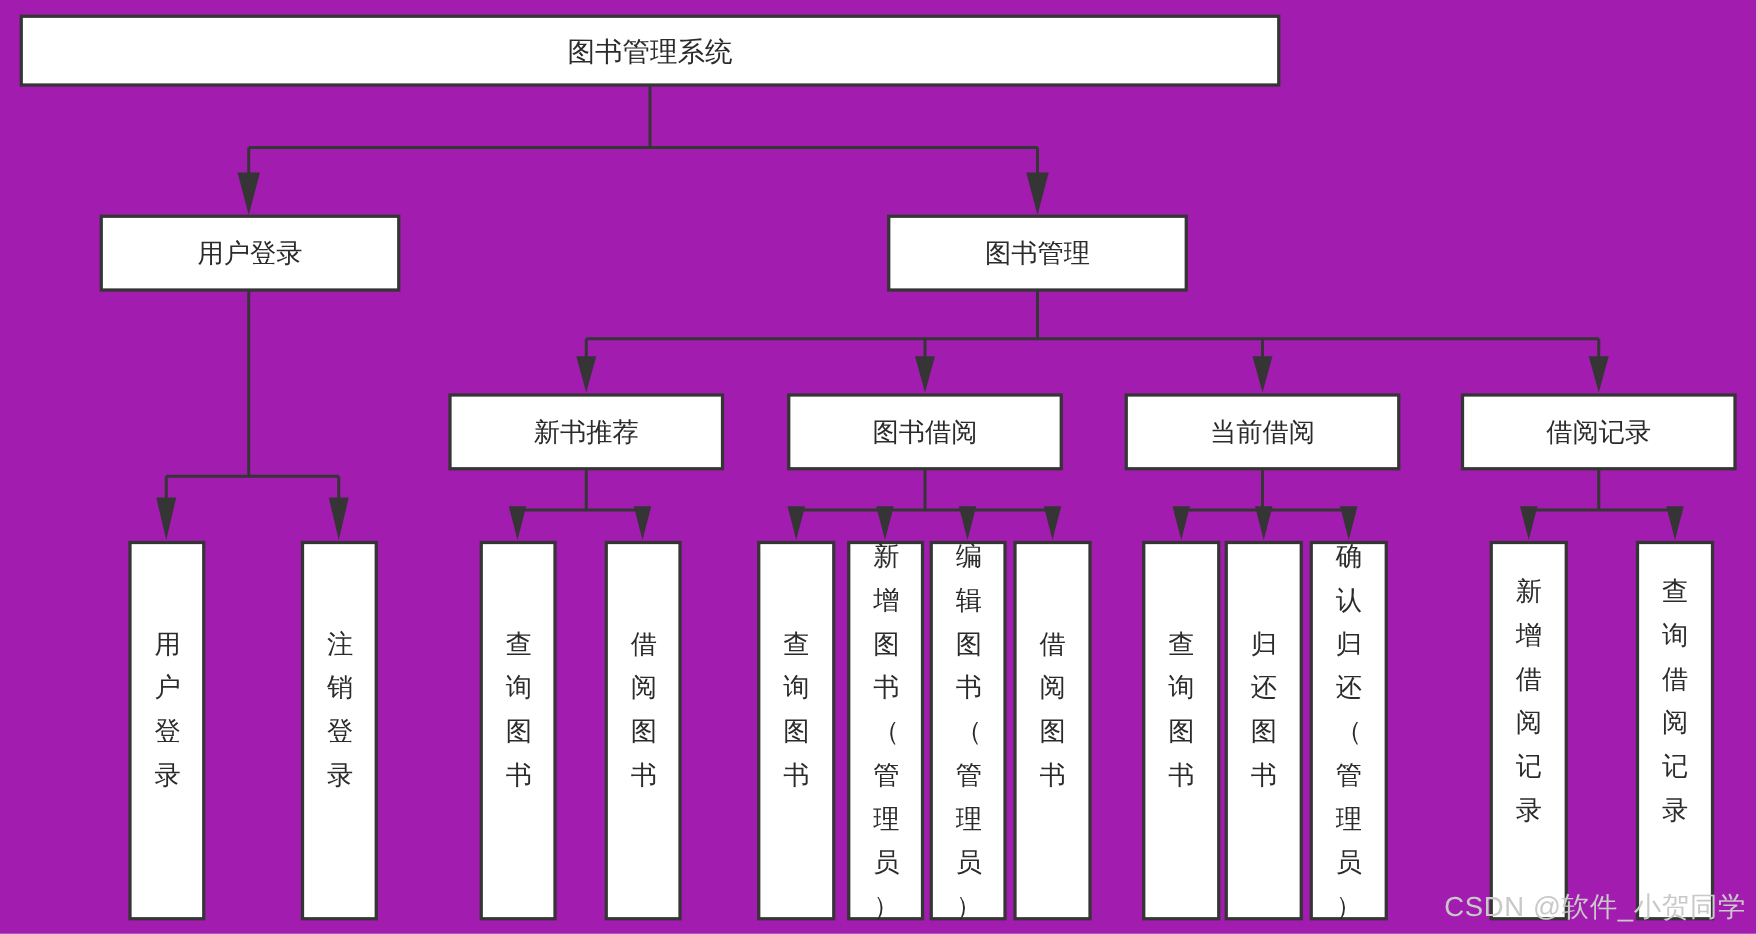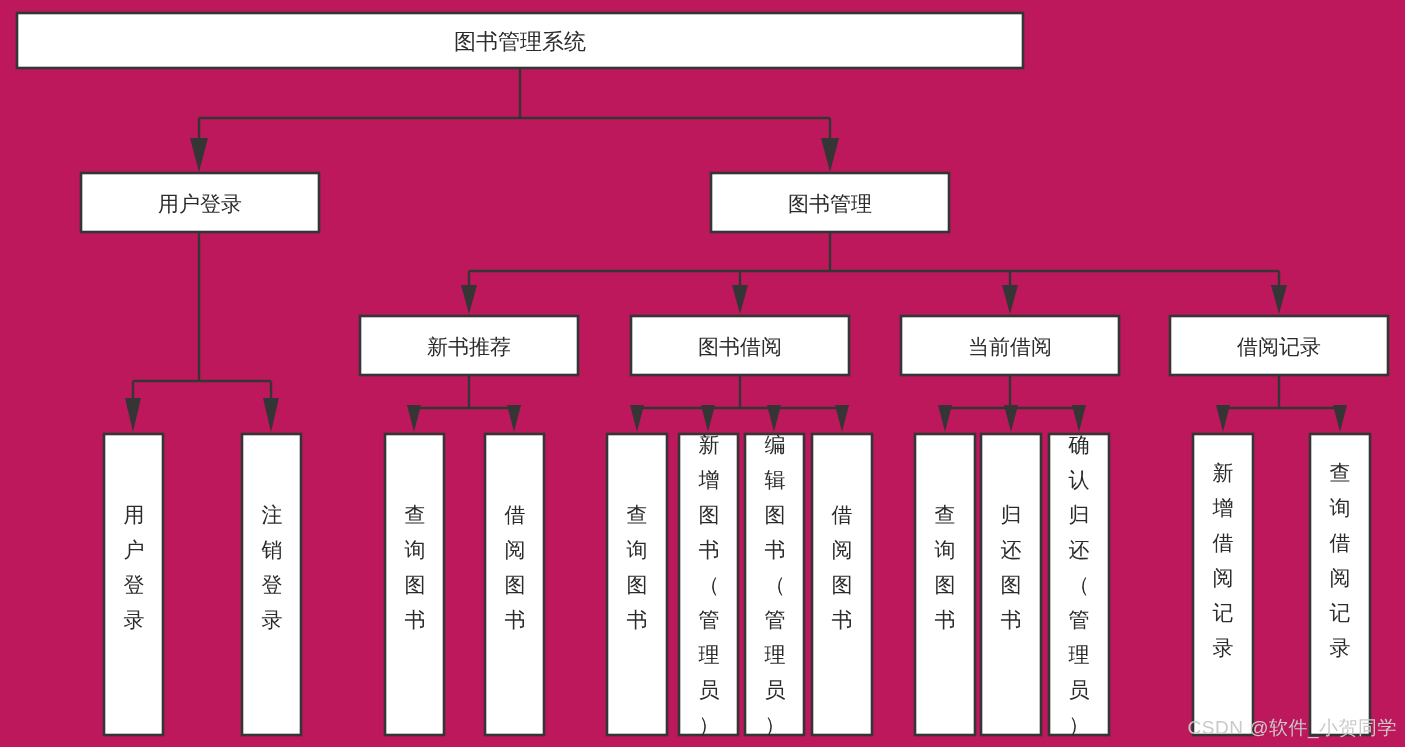--- a/index.html
+++ b/index.html
@@ -10,21 +10,21 @@
   body {
     width: 1405px;
     height: 747px;
     font-family: "Liberation Sans", "DejaVu Sans", sans-serif;
     overflow: hidden;
   }
   #diagram-root {
     position: relative;
     width: 1405px;
     height: 747px;
-    background: #be185d;
+    background: #a21caf;
   }
   svg.diagram-canvas {
     position: absolute;
     left: 0;
     top: 0;
     width: 1405px;
     height: 747px;
     display: block;
   }
   .node-box {
@@ -60,21 +60,21 @@
   }
   .arrow-head {
     fill: #353535;
     stroke: none;
   }
   .watermark {
     position: absolute;
     right: 8px;
     bottom: 6px;
     font-family: "Liberation Sans", "DejaVu Sans", sans-serif;
-    font-size: 19px;
+    font-size: 22px;
     color: #c9c9c9;
     letter-spacing: 0.5px;
     white-space: nowrap;
     pointer-events: none;
   }
 </style>
 </head>
 <body>
 
 <div id="diagram-root">

